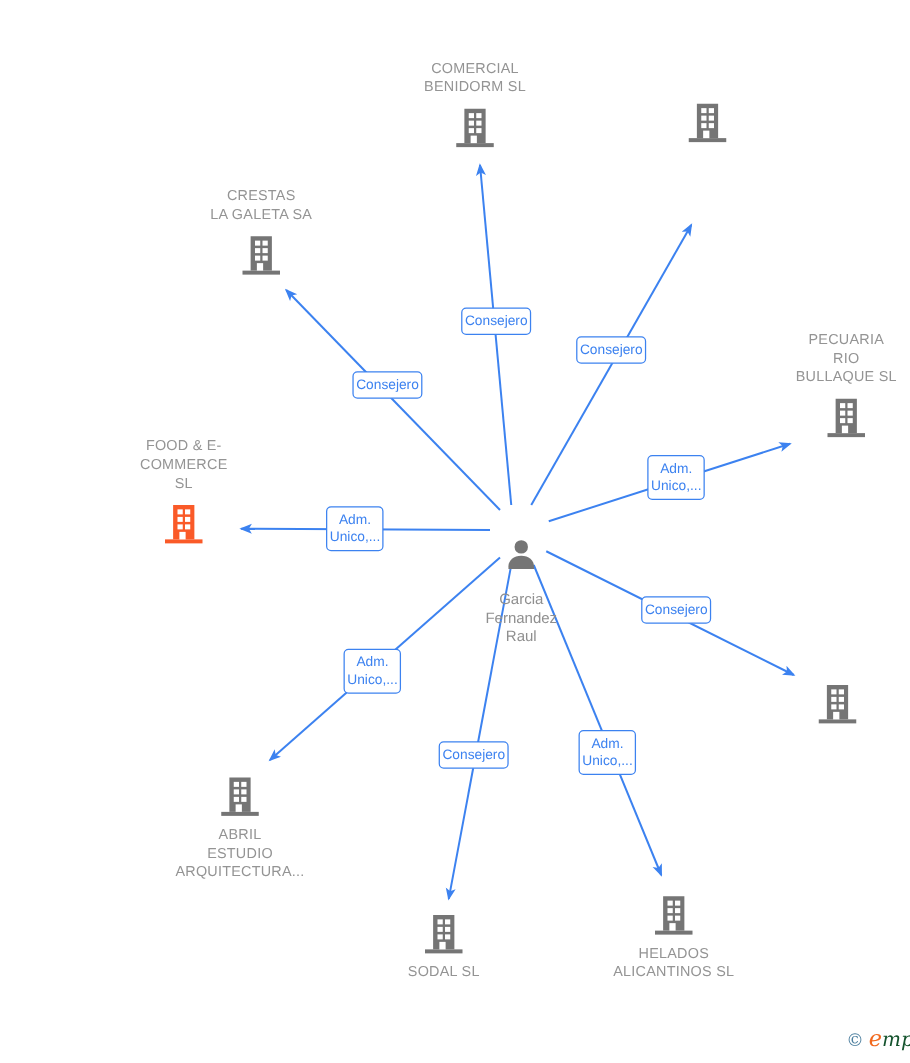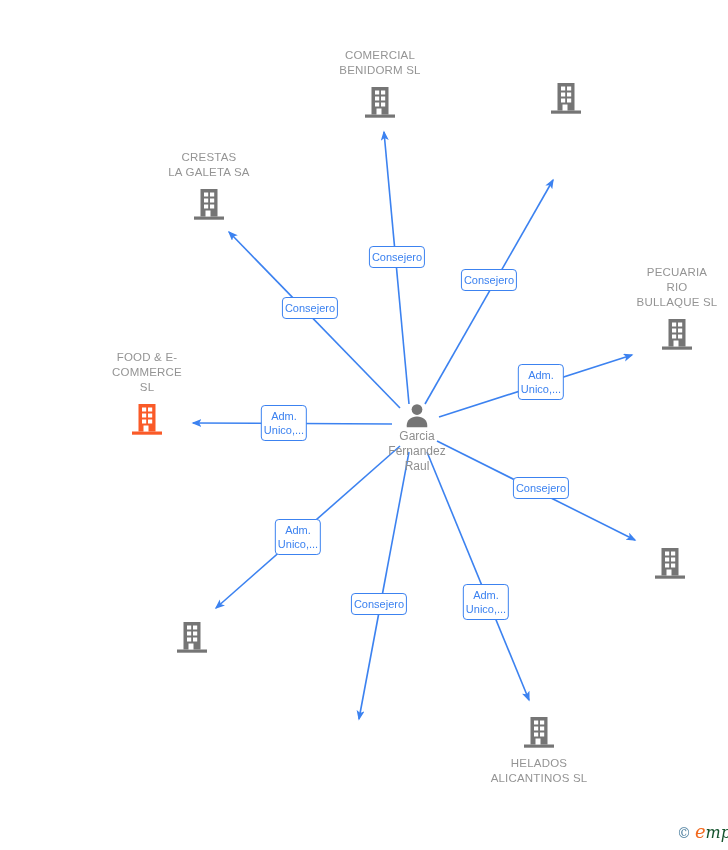--- a/index.html
+++ b/index.html
@@ -166,21 +166,21 @@
             <rect x="13" y="12.5" width="4.2" height="4"></rect>
             <rect x="19" y="12.5" width="4.2" height="4"></rect>
             <rect x="13" y="18.5" width="4.2" height="4"></rect>
             <rect x="19" y="18.5" width="4.2" height="4"></rect>
             <rect x="14.5" y="24.5" width="5" height="6"></rect>
           </g>
         </svg>
     </span>
   </div>
 
-  <div class="node" style="left:289px;top:401px;gap:0">
+  <div class="node" style="left:289px;top:429px;gap:15px">
     <span class="icon person">
       <svg viewBox="0 0 24 24" width="30" height="30" fill="#757575">
           <circle cx="12" cy="6.8" r="4.3"></circle>
           <path d="M12 12.4c-4.8 0-8.2 2.9-8.2 7V21h16.4v-1.6c0-4.1-3.4-7-8.2-7z"></path>
         </svg>
     </span>
     <div class="center-label">Garcia
 Fernandez
 Raul</div>
   </div>
@@ -216,22 +216,45 @@
             <rect x="13" y="6.5" width="4.2" height="4"></rect>
             <rect x="19" y="6.5" width="4.2" height="4"></rect>
             <rect x="13" y="12.5" width="4.2" height="4"></rect>
             <rect x="19" y="12.5" width="4.2" height="4"></rect>
             <rect x="13" y="18.5" width="4.2" height="4"></rect>
             <rect x="19" y="18.5" width="4.2" height="4"></rect>
             <rect x="14.5" y="24.5" width="5" height="6"></rect>
           </g>
         </svg>
     </span>
-  </div>
-
+    <div class="nlabel">ABRIL
+ESTUDIO
+ARQUITECTURA...</div>
+  </div>
+
+  <div class="node" style="left:227px;top:729px">
+    <span class="icon building">
+      <svg viewBox="0 0 36 36" width="36" height="36">
+          <g fill="currentColor">
+            <rect x="3" y="30.5" width="30" height="3.2"></rect>
+            <rect x="9.5" y="3" width="17" height="27.5"></rect>
+          </g>
+          <g fill="#fff">
+            <rect x="13" y="6.5" width="4.2" height="4"></rect>
+            <rect x="19" y="6.5" width="4.2" height="4"></rect>
+            <rect x="13" y="12.5" width="4.2" height="4"></rect>
+            <rect x="19" y="12.5" width="4.2" height="4"></rect>
+            <rect x="13" y="18.5" width="4.2" height="4"></rect>
+            <rect x="19" y="18.5" width="4.2" height="4"></rect>
+            <rect x="14.5" y="24.5" width="5" height="6"></rect>
+          </g>
+        </svg>
+    </span>
+    <div class="nlabel">SODAL SL</div>
+  </div>
 
   <div class="node" style="left:411px;top:714px">
     <span class="icon building">
       <svg viewBox="0 0 36 36" width="36" height="36">
           <g fill="currentColor">
             <rect x="3" y="30.5" width="30" height="3.2"></rect>
             <rect x="9.5" y="3" width="17" height="27.5"></rect>
           </g>
           <g fill="#fff">
             <rect x="13" y="6.5" width="4.2" height="4"></rect>

